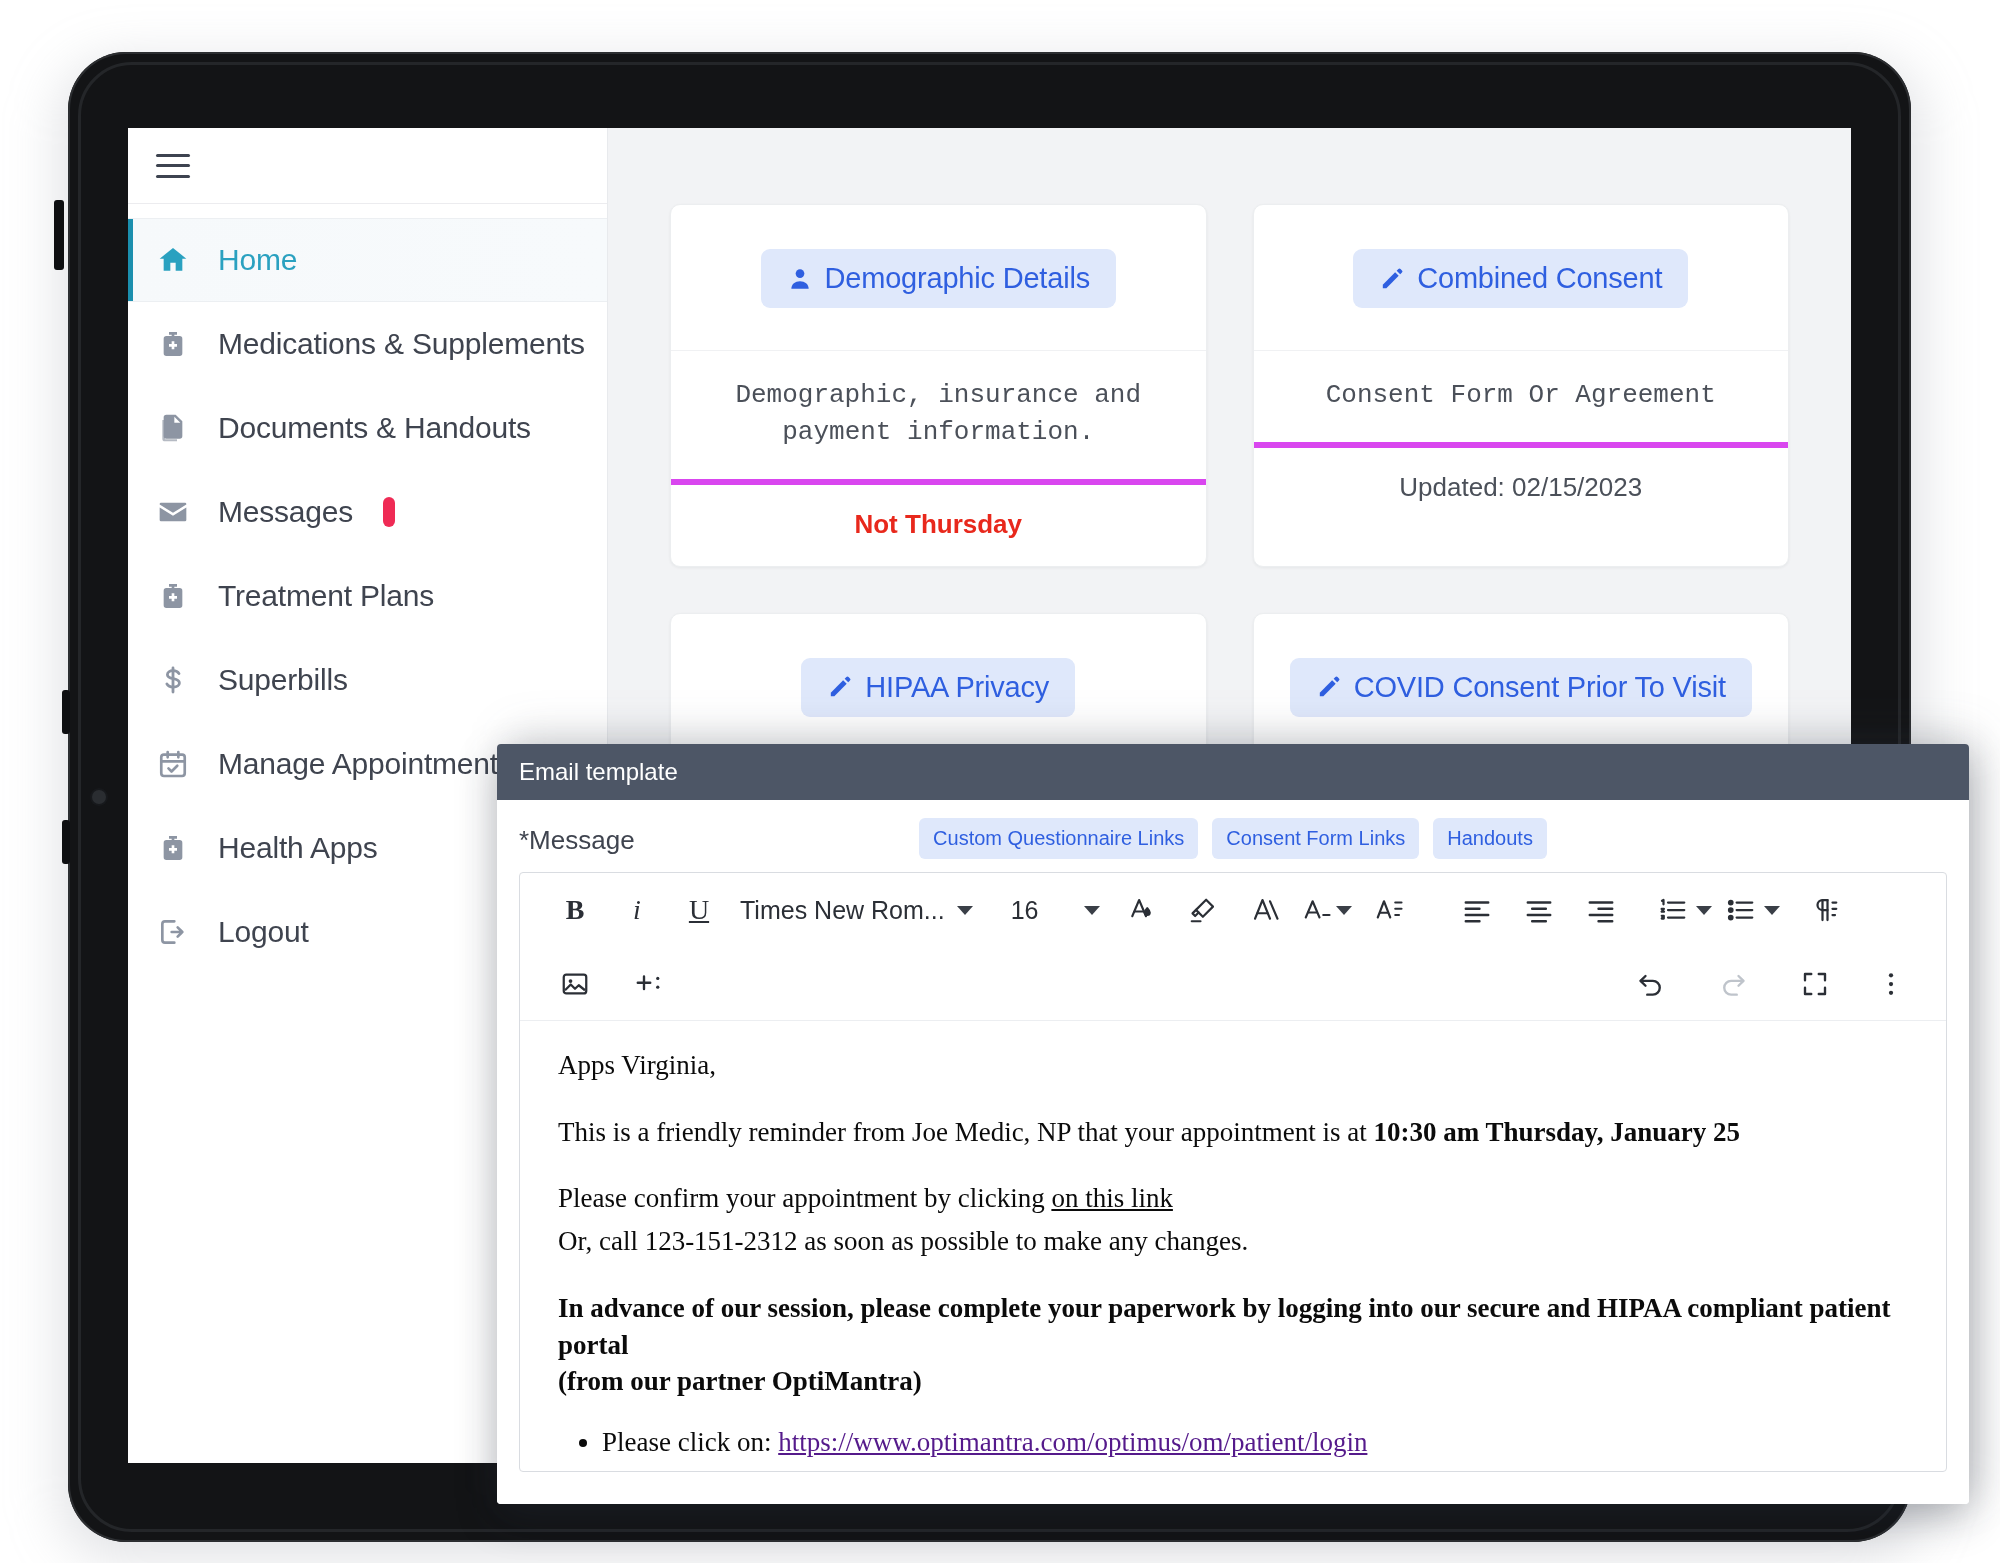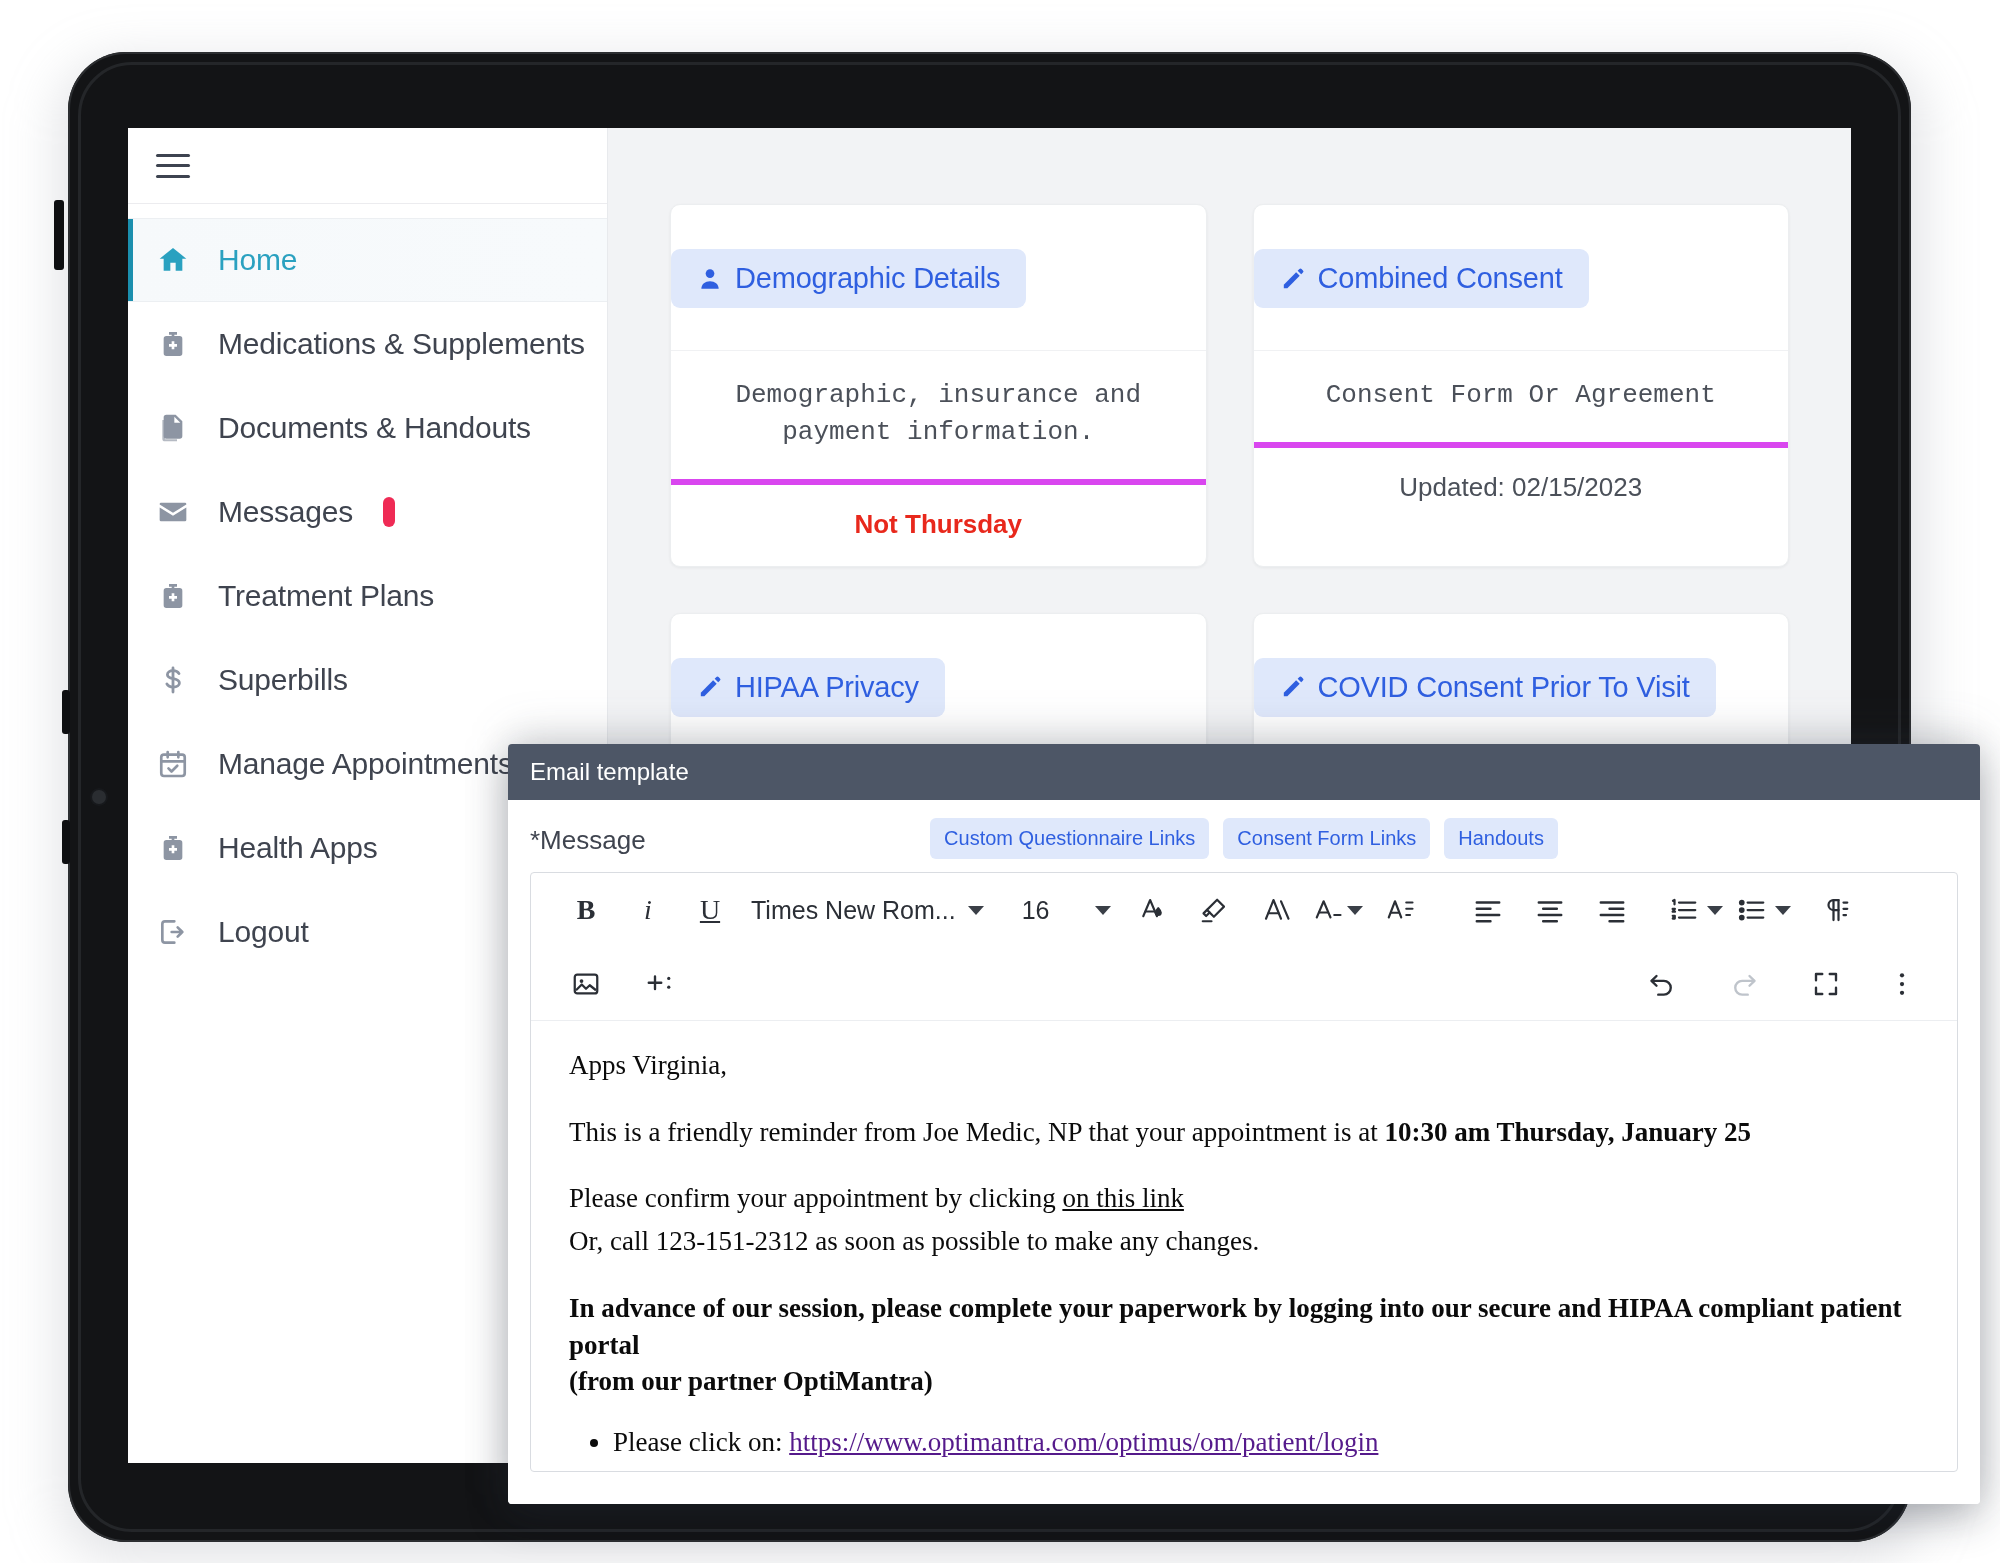--- a/index.html
+++ b/index.html
@@ -89,21 +89,21 @@
     background: #f2f3f5; padding: 76px 62px 0 62px;
   }
   .card-grid {
     display: grid; grid-template-columns: 1fr 1fr; gap: 46px;
   }
   .card {
     background:#fff; border-radius: 10px; border:1px solid #eceef0;
     box-shadow: 0 1px 3px rgba(25,30,40,0.06);
     overflow: hidden;
   }
-  .card-head { padding: 44px 0 42px 0; text-align:left; }
+  .card-head { padding: 44px 0 42px 0; text-align:center; }
   .pill {
     display:inline-flex; align-items:center; gap:12px;
     background:#dfe8fb; color:#2f5fe0;
     padding: 13px 26px; border-radius: 9px;
     font-size: 29px; letter-spacing:-0.2px; cursor:pointer;
   }
   .pill svg { width: 26px; height: 26px; flex:0 0 26px; }
   .card-body {
     border-top: 1px solid #f0f1f3;
     padding: 26px 40px 28px 40px;
@@ -116,21 +116,21 @@
   }
   .status-not-completed { color:#e8281c; font-weight:700; }
   .card-body.single { border-top:1px solid #f0f1f3; padding: 30px 20px 34px; }
 
   
   .dialog-shadow{
     position:absolute; left:510px; top:735px; width:1468px; height:760px;
     background:rgba(60,66,80,0.18); filter: blur(22px); border-radius:10px;
   }
   .dialog {
-    position: absolute; left: 508px; top: 744px;
+    position: absolute; left: 497px; top: 744px;
     width: 1472px; height: 760px;
     background:#ffffff; border-radius: 4px;
     box-shadow: 0 14px 40px rgba(30,35,50,0.30);
     overflow: hidden;
   }
   .dialog-titlebar {
     height: 56px; background:#4d5666; display:flex; align-items:center;
     padding-left: 22px; color:#ffffff; font-size: 24px;
   }
   .dialog-body { padding: 0 22px; background:#fff; position:relative; height:704px; }

